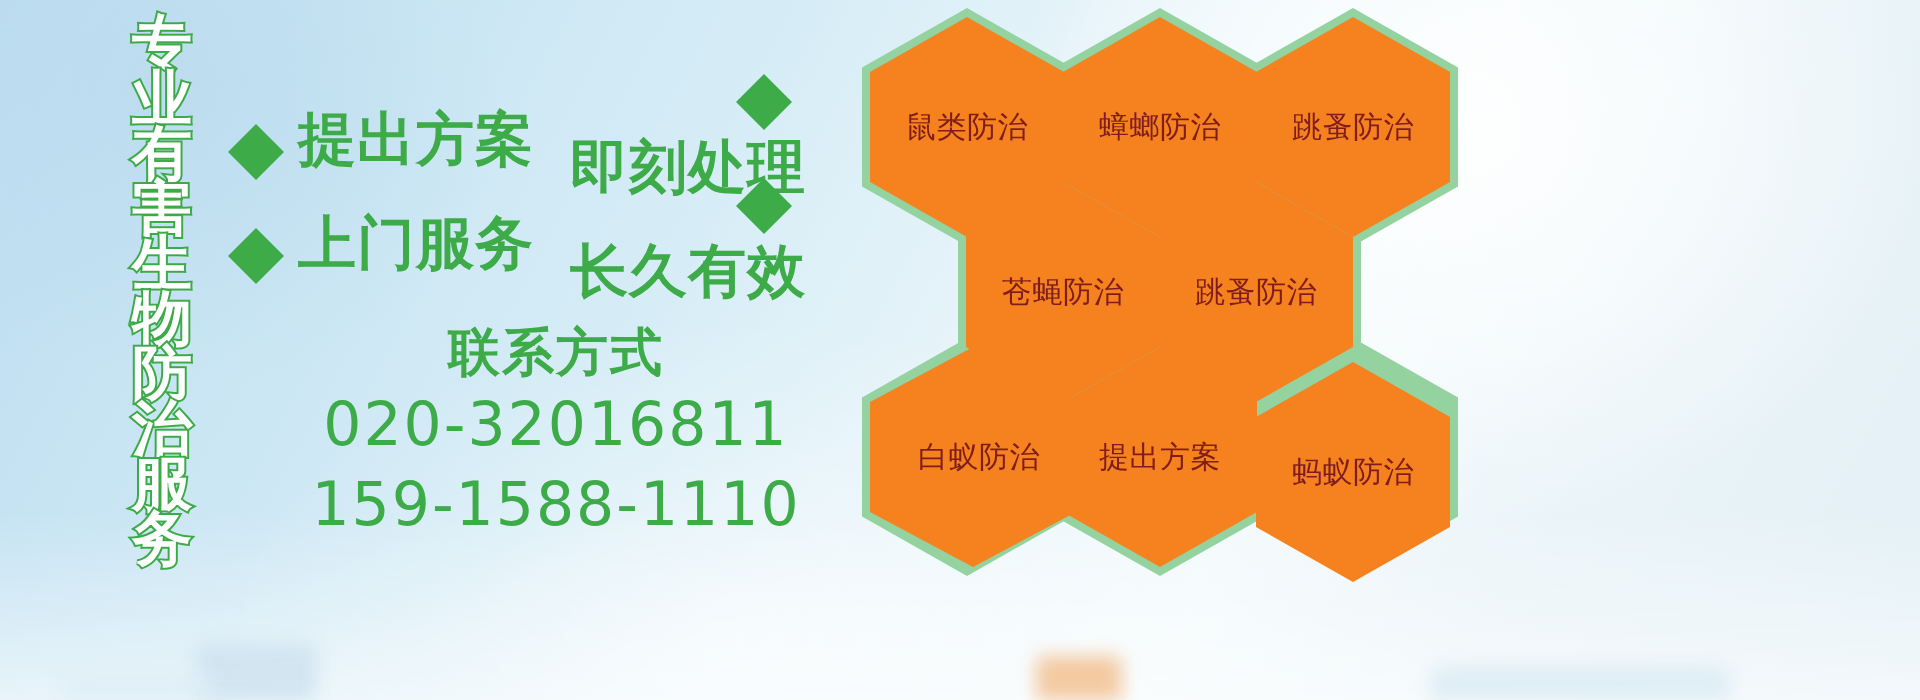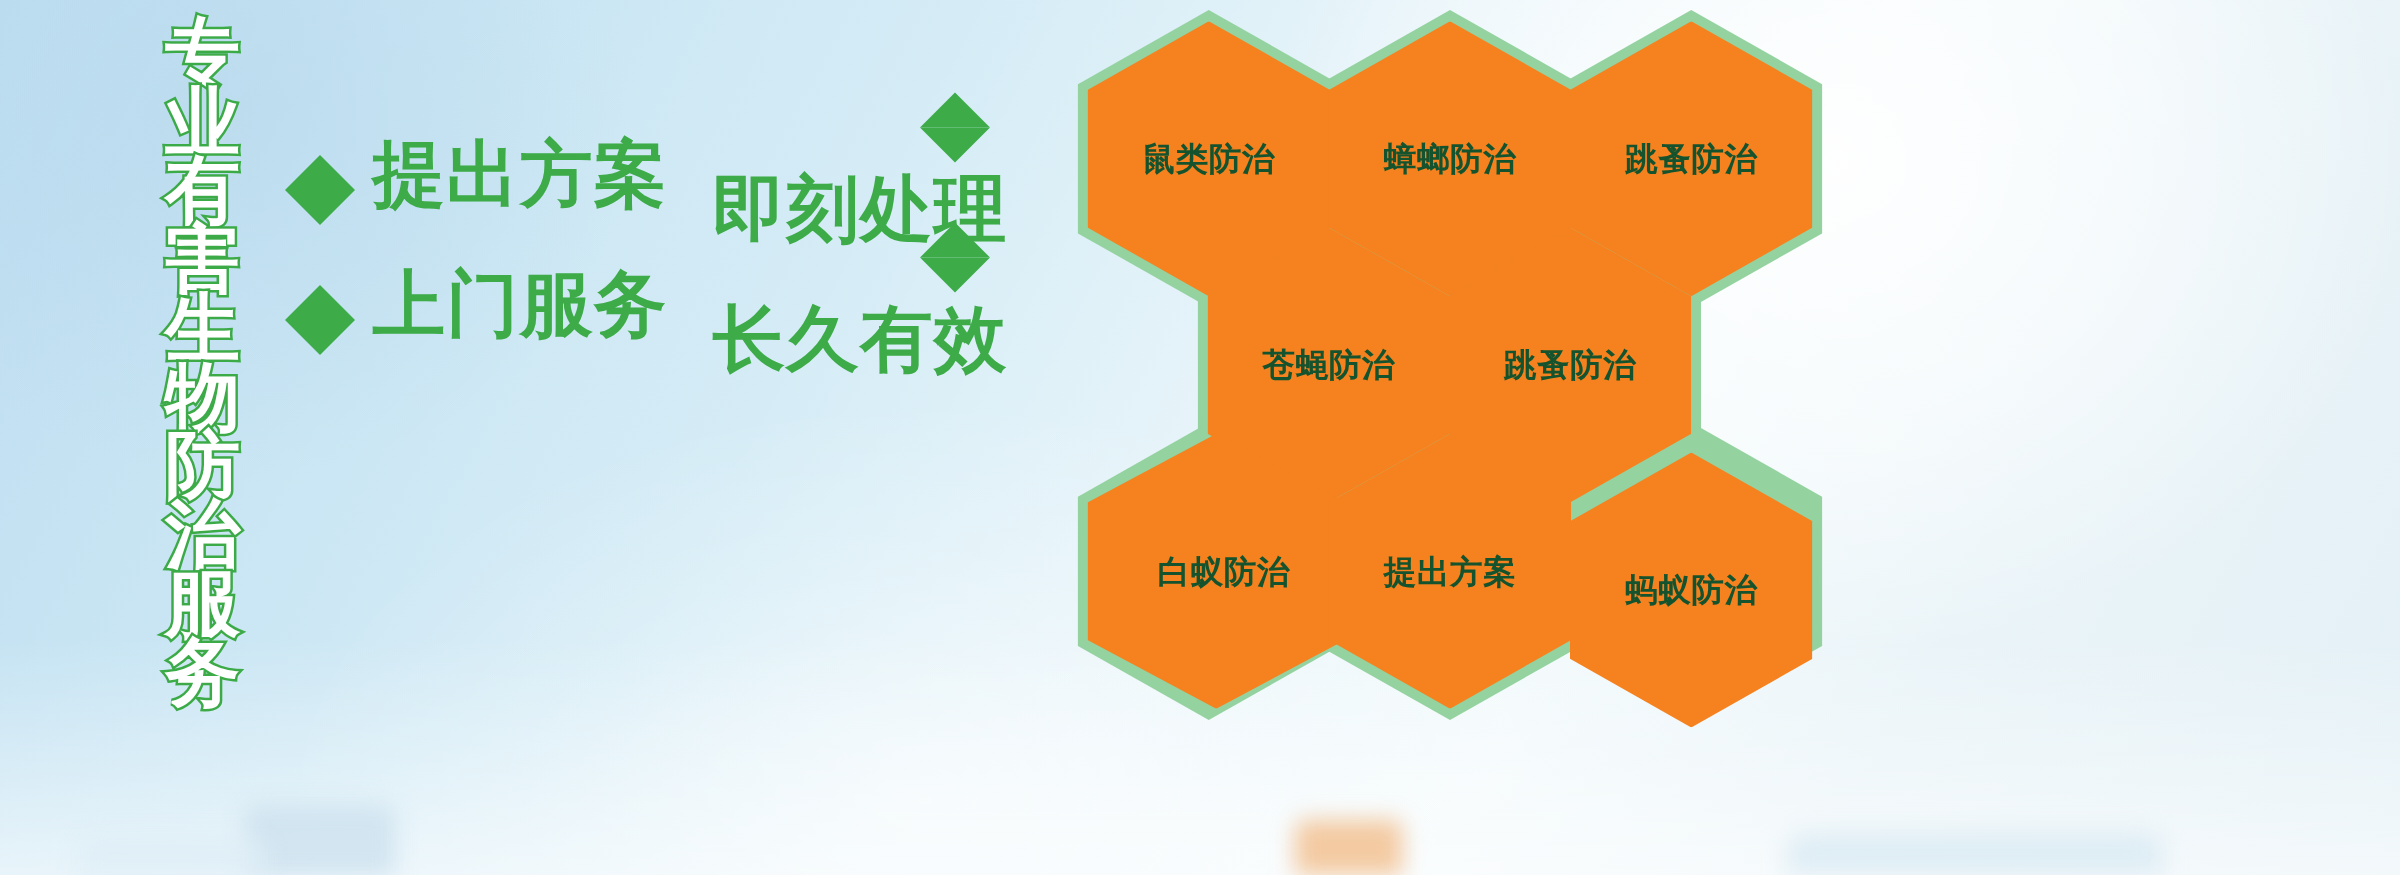--- a/index.html
+++ b/index.html
@@ -161,23 +161,23 @@
   .hex-outer {
     position: absolute;
     width: 210px;
     height: 238px;
     background: #94d2a0;
     -webkit-clip-path: polygon(50% 0%, 100% 25%, 100% 75%, 50% 100%, 0% 75%, 0% 25%);
     clip-path: polygon(50% 0%, 100% 25%, 100% 75%, 50% 100%, 0% 75%, 0% 25%);
   }
   .hex-label {
     font-family: "DejaVu Sans", "Liberation Sans", sans-serif;
-    font-size: 26px;
-    font-weight: bold;
-    color: #14532d;
+    font-size: 30px;
+    font-weight: normal;
+    color: #7f1d1d;
     white-space: nowrap;
     letter-spacing: 0.5px;
   }
 </style>
 </head>
 <body>
 
 <div id="banner">
 
   <div class="bloom bloom-c"></div>
@@ -218,20 +218,25 @@
         <span class="diamond"></span>
         <span class="feature-text">上门服务</span>
       </div>
       <div class="feature-item">
         <span class="diamond"></span>
         <span class="feature-text">长久有效</span>
       </div>
     </div>
   </div>
 
+  <div id="contact-block">
+    <div id="contact-label">联系方式</div>
+    <div class="phone">020-32016811</div>
+    <div class="phone">159-1588-1110</div>
+  </div>
 
   <div id="honeycomb">
 
     <div class="hex-outer" style="left:0px;  top:0px;"></div>
     <div class="hex-outer" style="left:193px;top:0px;"></div>
     <div class="hex-outer" style="left:386px;top:0px;"></div>
 
     <div class="hex-outer" style="left:96px; top:165px;"></div>
     <div class="hex-outer" style="left:289px;top:165px;"></div>
 

